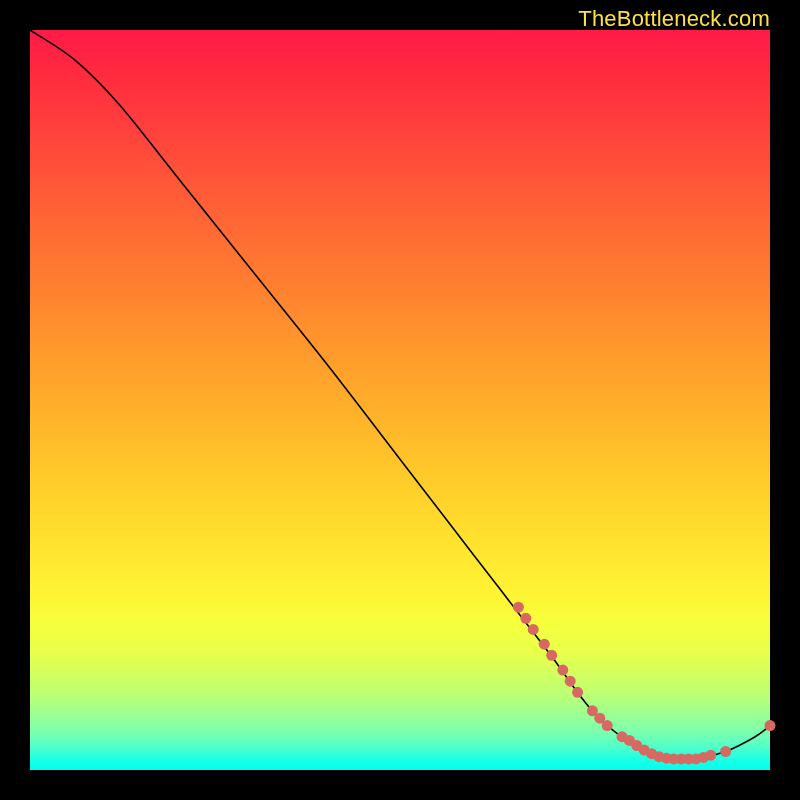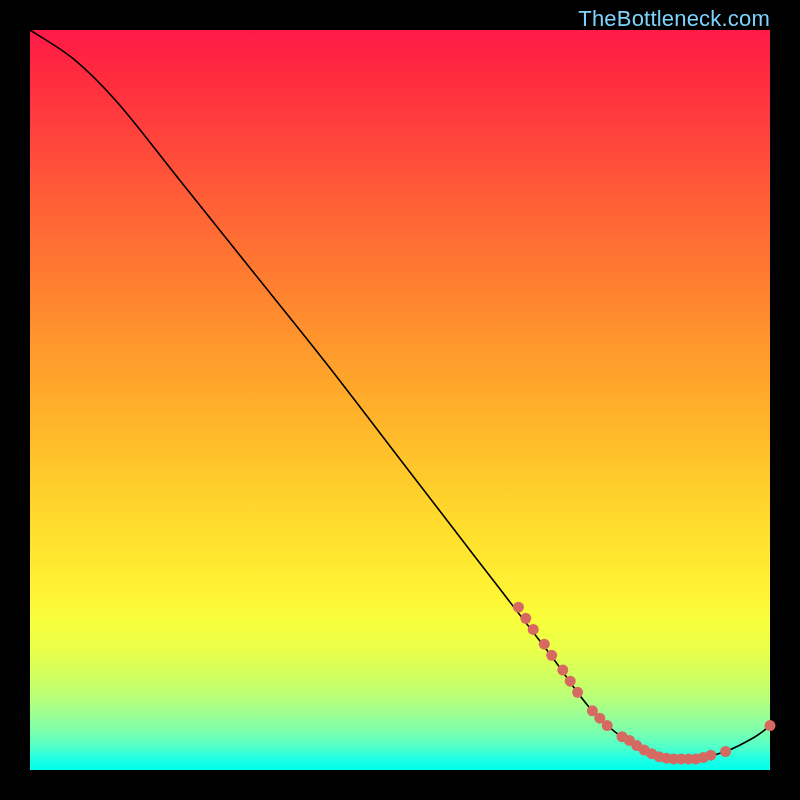--- a/index.html
+++ b/index.html
@@ -53,21 +53,21 @@
     left: 0;
     top: 0;
     width: 100%;
     height: 100%;
     overflow: visible;
   }
   .attribution {
     position: absolute;
     top: 6px;
     right: 30px;
-    color: #7dd3fc;
+    color: #fde047;
     font-size: 22px;
     font-weight: 500;
     letter-spacing: 0.2px;
     text-align: right;
     user-select: none;
   }
 </style>
 </head>
 <body>
 

